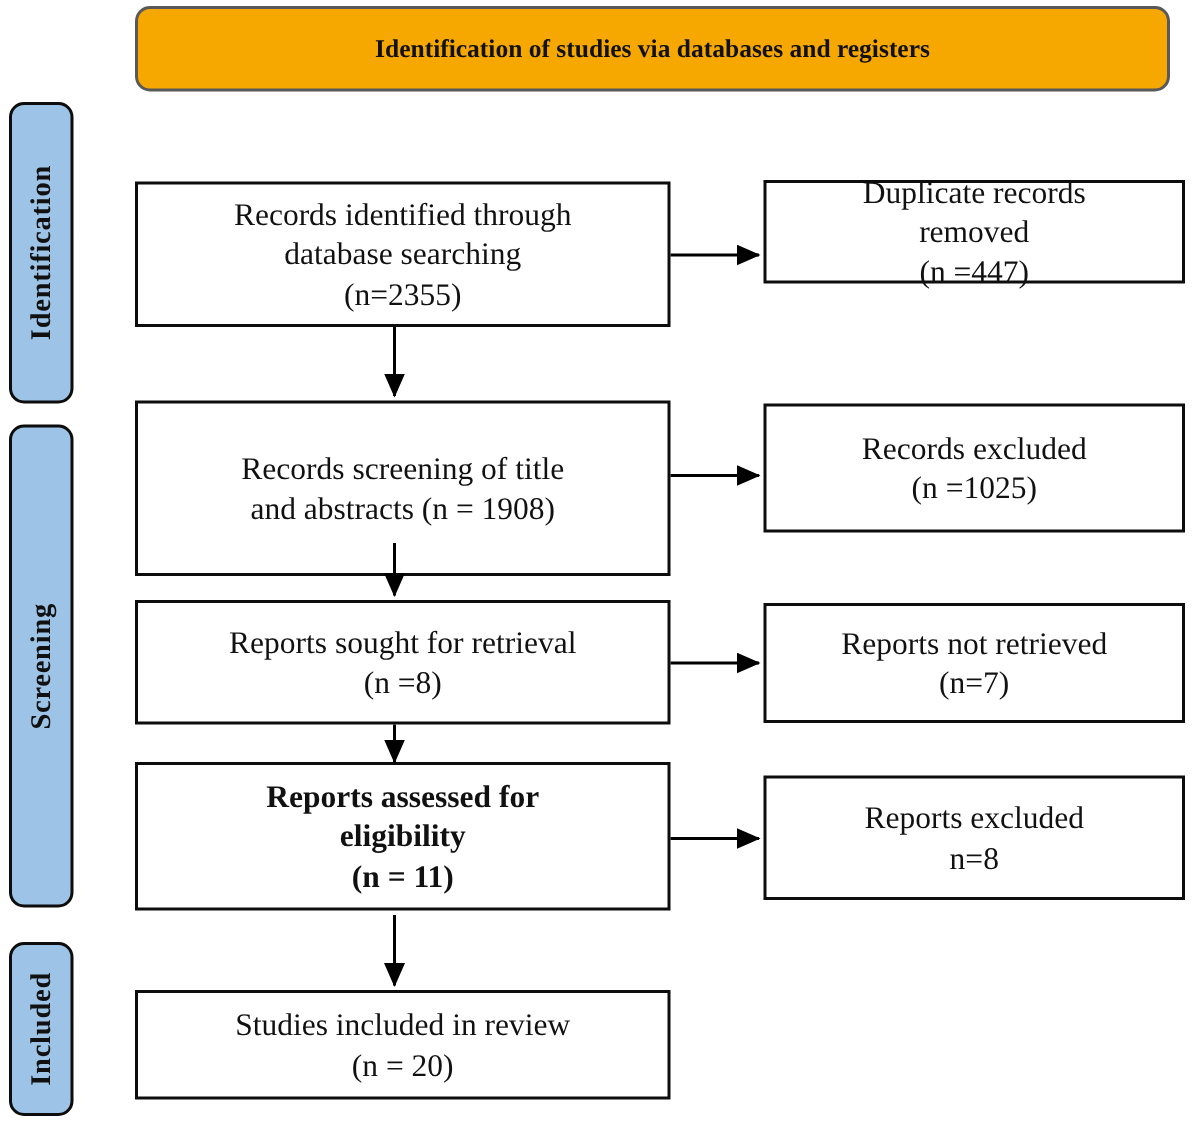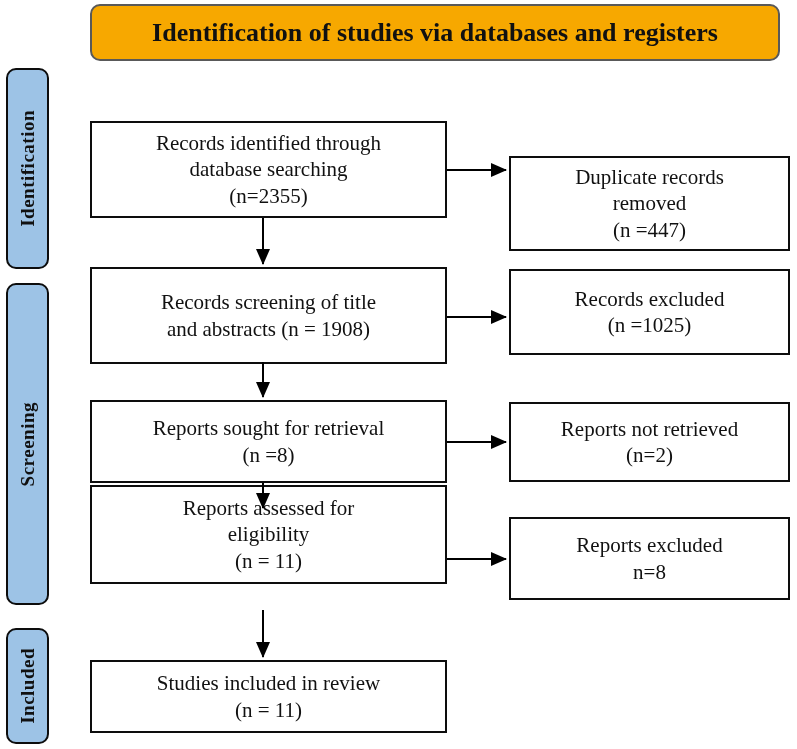--- a/index.html
+++ b/index.html
@@ -24,21 +24,21 @@
   }
   .banner {
     position: absolute;
     left: 90px; top: 4px;
     width: 690px; height: 57px;
     background: var(--banner);
     border: 2px solid var(--banner-border);
     border-radius: 10px;
     display: flex; align-items: center; justify-content: center;
     font-weight: bold;
-    font-size: 26px;
+    font-size: 17px;
     color: #111111;
     text-align: center;
   }
   .stage {
     position: absolute;
     left: 6px;
     width: 43px;
     background: var(--stage-fill);
     border: 2.5px solid var(--stage-border);
     border-radius: 10px;
@@ -64,25 +64,25 @@
     text-align: center;
     font-size: 21px;
     color: #111111;
     line-height: 1.25;
     white-space: pre-line;
     padding: 2px 6px;
   }
   .col-left  { left: 90px;  width: 357px; }
   .col-right { left: 509px; width: 281px; }
   .box-l1 { top: 121px; height: 97px; }
-  .box-l2 { top: 267px; height: 97px; }
+  .box-l2 { top: 267px; height: 117px; }
   .box-l3 { top: 400px; height: 83px; }
-  .box-l4 { top: 485px; height: 99px; }
+  .box-l4 { top: 508px; height: 99px; font-weight: bold; }
   .box-l5 { top: 660px; height: 73px; }
-  .box-r1 { top: 120px; height: 95px; margin-top: 36px; }
+  .box-r1 { top: 120px; height: 69px; }
   .box-r2 { top: 269px; height: 86px; }
   .box-r3 { top: 402px; height: 80px; }
   .box-r4 { top: 517px; height: 83px; }
   .arrows {
     position: absolute;
     left: 0; top: 0;
     width: 797px; height: 749px;
     pointer-events: none;
   }
   .arrows line { stroke: var(--arrow); stroke-width: 2; }
@@ -114,30 +114,30 @@
 (n =447)</div>
 
   <div class="fbox col-left box-l2">Records screening of title
 and abstracts (n = 1908)</div>
   <div class="fbox col-right box-r2">Records excluded
 (n =1025)</div>
 
   <div class="fbox col-left box-l3">Reports sought for retrieval
 (n =8)</div>
   <div class="fbox col-right box-r3">Reports not retrieved
-(n=2)</div>
+(n=7)</div>
 
   <div class="fbox col-left box-l4">Reports assessed for
 eligibility
 (n = 11)</div>
   <div class="fbox col-right box-r4">Reports excluded
 n=8</div>
 
   <div class="fbox col-left box-l5">Studies included in review
-(n = 11)</div>
+(n = 20)</div>
 
   <svg class="arrows" viewBox="0 0 797 749" xmlns="http://www.w3.org/2000/svg">
     <defs>
       <marker id="ah" markerUnits="userSpaceOnUse" markerWidth="16" markerHeight="14" refX="15" refY="7" orient="auto">
         <path d="M0,0 L16,7 L0,14 z" fill="#000000"></path>
       </marker>
     </defs>
     <line x1="263" y1="218" x2="263" y2="264" marker-end="url(#ah)"></line>
     <line x1="263" y1="362" x2="263" y2="397" marker-end="url(#ah)"></line>
     <line x1="263" y1="483" x2="263" y2="508" marker-end="url(#ah)"></line>

